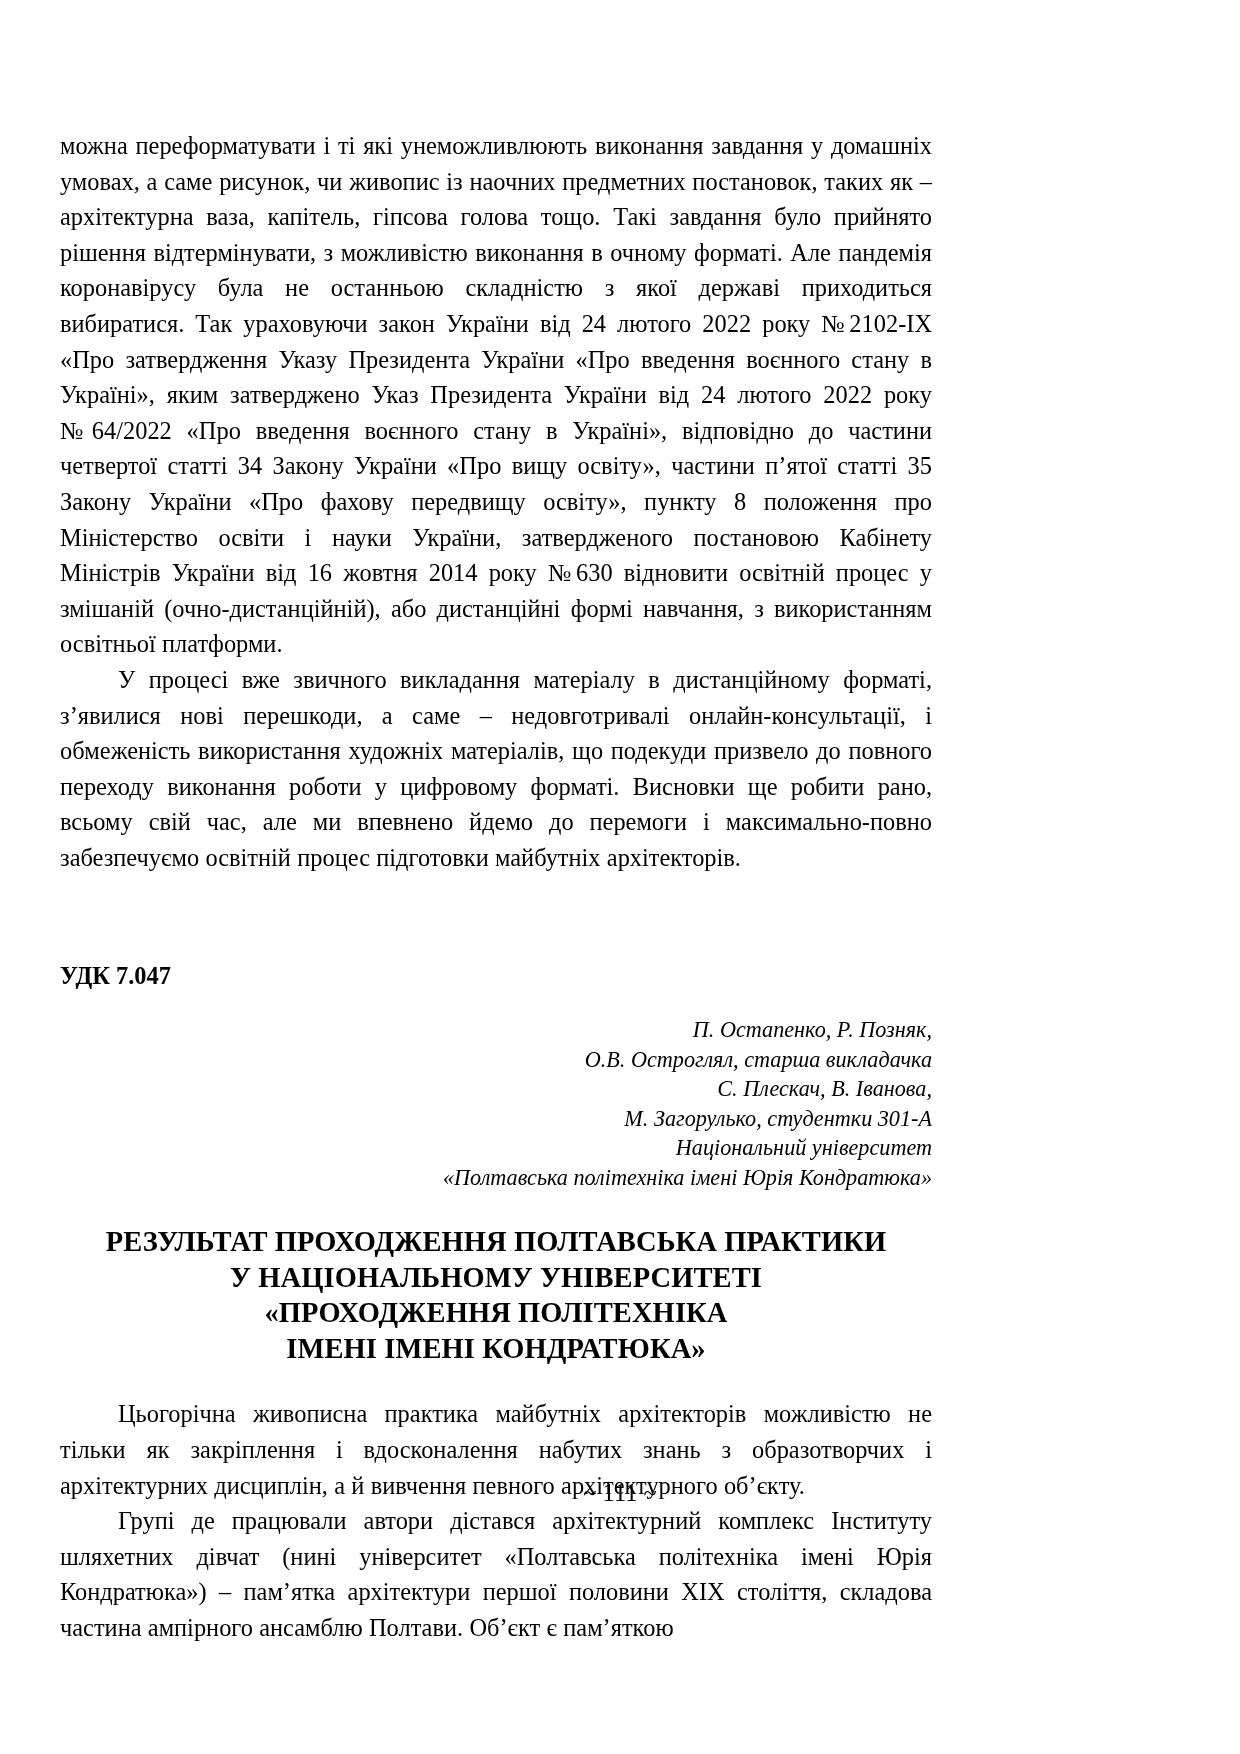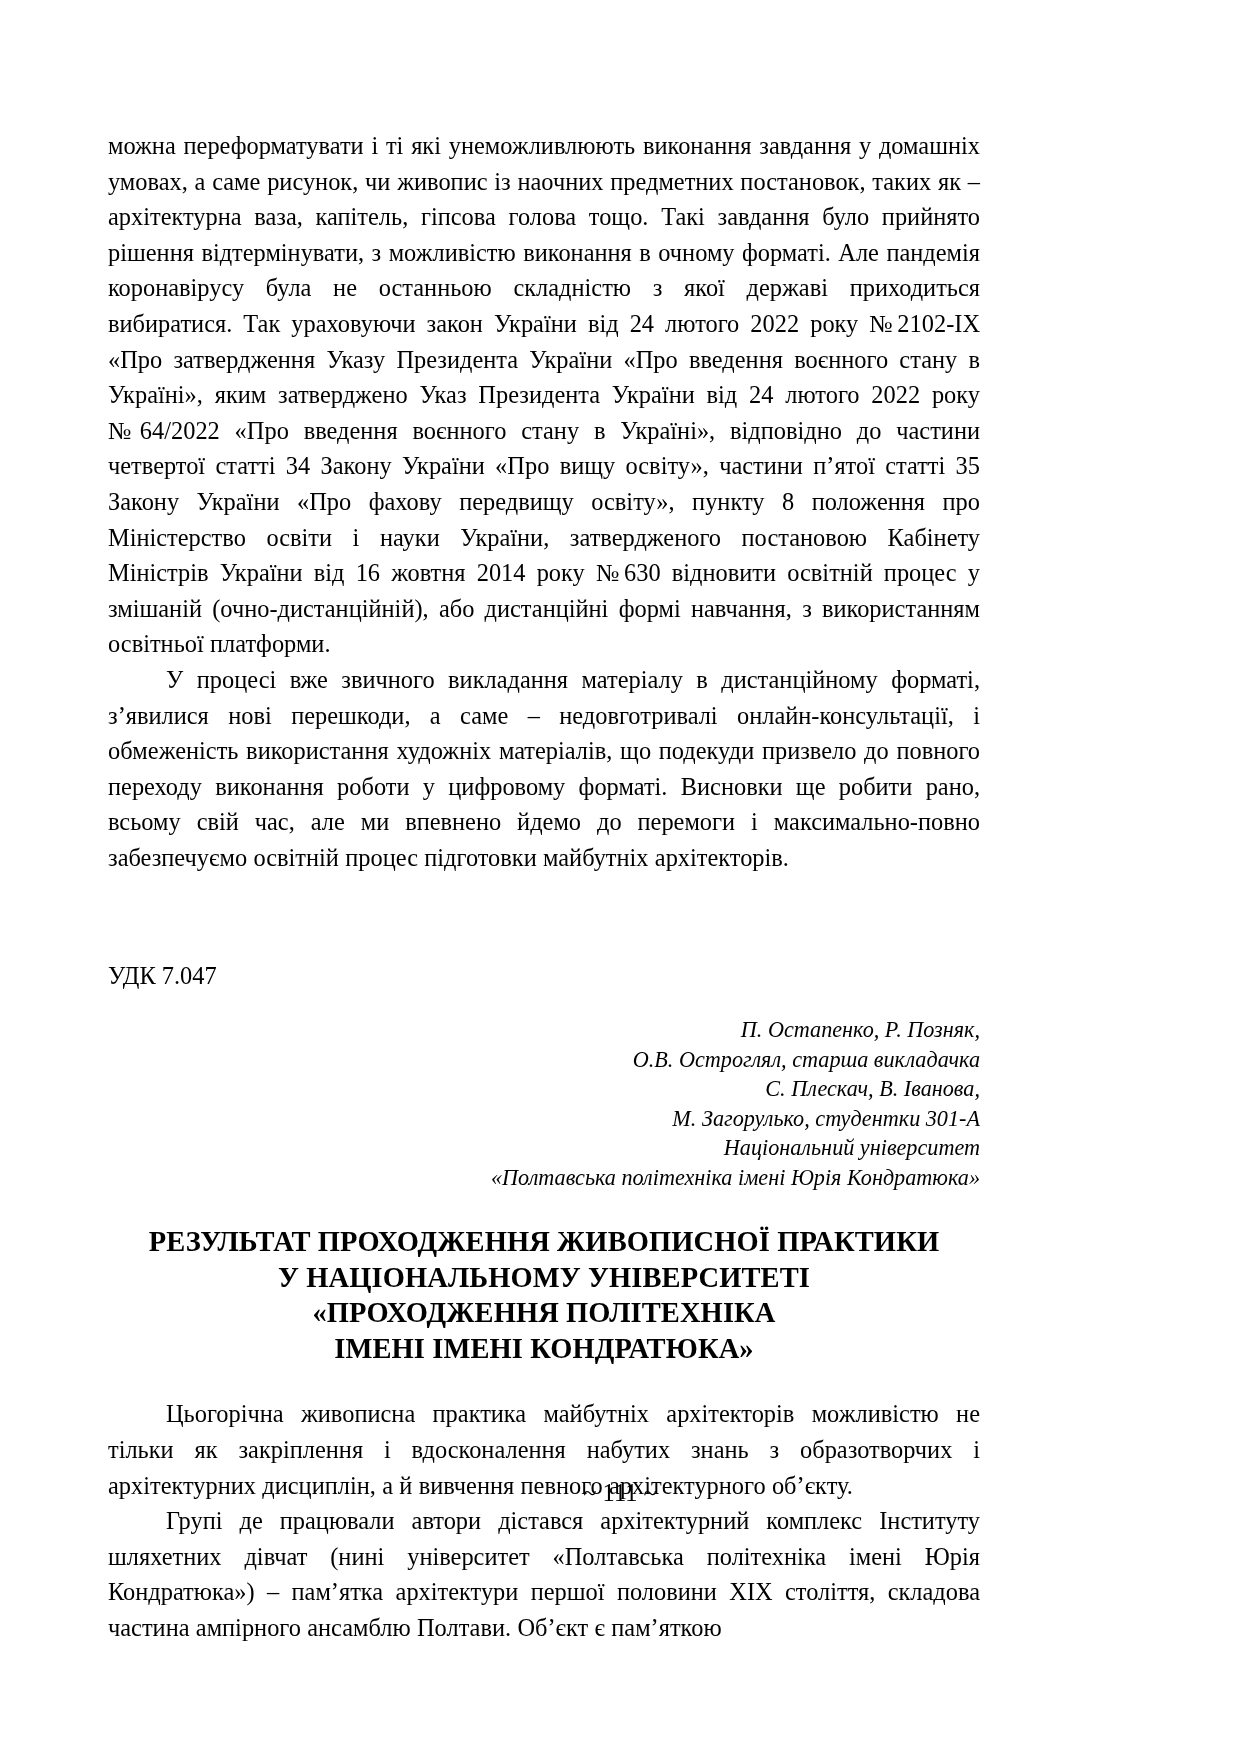--- a/index.html
+++ b/index.html
@@ -14,21 +14,21 @@
     color: #000000;
     position: relative;
     overflow: hidden;
   }
   .page {
     position: absolute;
     left: 0; top: 0;
     width: 1240px;
     height: 1754px;
     box-sizing: border-box;
-    padding: 128px 240px 0 108px;
+    padding: 128px 240px 0 60px;
   }
   .content {
     width: 872px;
   }
 
   
   p.body-par {
     margin: 0;
     font-size: 24.4px;
     line-height: 35.6px;
@@ -41,21 +41,21 @@
   p.body-par.indent {
     text-indent: 58px;
     font-family: Liberation Serif, serif;
   }
 
   
   .udk {
     margin: 0;
     font-size: 24.4px;
     line-height: 30px;
-    font-weight: normal;
+    font-weight: bold;
     text-align: left;
   }
 
   
   .authors {
     margin: 0;
     text-align: right;
     font-style: italic;
     font-size: 22.2px;
     line-height: 29.5px;
@@ -116,21 +116,21 @@
       <span class="aline">О.В. Остроглял, старша викладачка</span>
       <span class="aline">С. Плескач, В. Іванова,</span>
       <span class="aline">М. Загорулько, студентки 301-А</span>
       <span class="aline">Національний університет</span>
       <span class="aline">«Полтавська політехніка імені Юрія Кондратюка»</span>
     </div>
 
     <div class="sp-after-authors"></div>
 
     <h1 class="doc-title">
-      <span class="tline">РЕЗУЛЬТАТ ПРОХОДЖЕННЯ ЖИВОПИСНОЇ ПРАКТИКИ</span>
+      <span class="tline">РЕЗУЛЬТАТ ПРОХОДЖЕННЯ ПОЛТАВСЬКА ПРАКТИКИ</span>
       <span class="tline">У НАЦІОНАЛЬНОМУ УНІВЕРСИТЕТІ</span>
       <span class="tline">«ПРОХОДЖЕННЯ ПОЛІТЕХНІКА</span>
       <span class="tline">ІМЕНІ ІМЕНІ КОНДРАТЮКА»</span>
     </h1>
 
     <div class="sp-after-title"></div>
 
     <p class="body-par indent">Цьогорічна живописна практика майбутніх архітекторів можливістю не тільки як закріплення і вдосконалення набутих знань з образотворчих і архітектурних дисциплін, а й вивчення певного архітектурного об’єкту.</p>
 
     <p class="body-par indent">Групі де працювали автори дістався архітектурний комплекс Інституту шляхетних дівчат (нині університет «Полтавська політехніка імені Юрія Кондратюка») – пам’ятка архітектури першої половини XIX століття, складова частина ампірного ансамблю Полтави. Об’єкт є пам’яткою</p>

